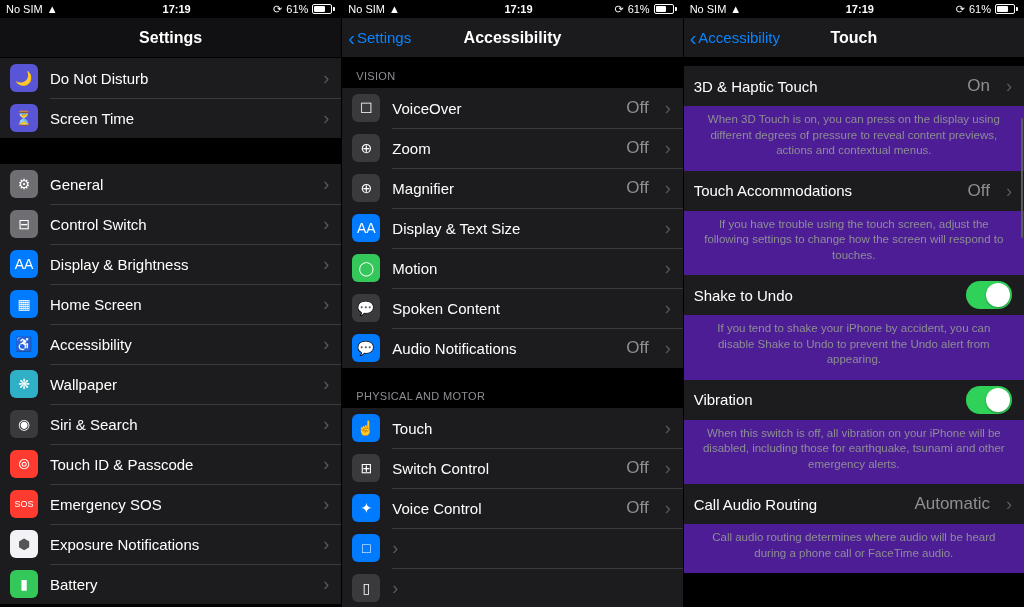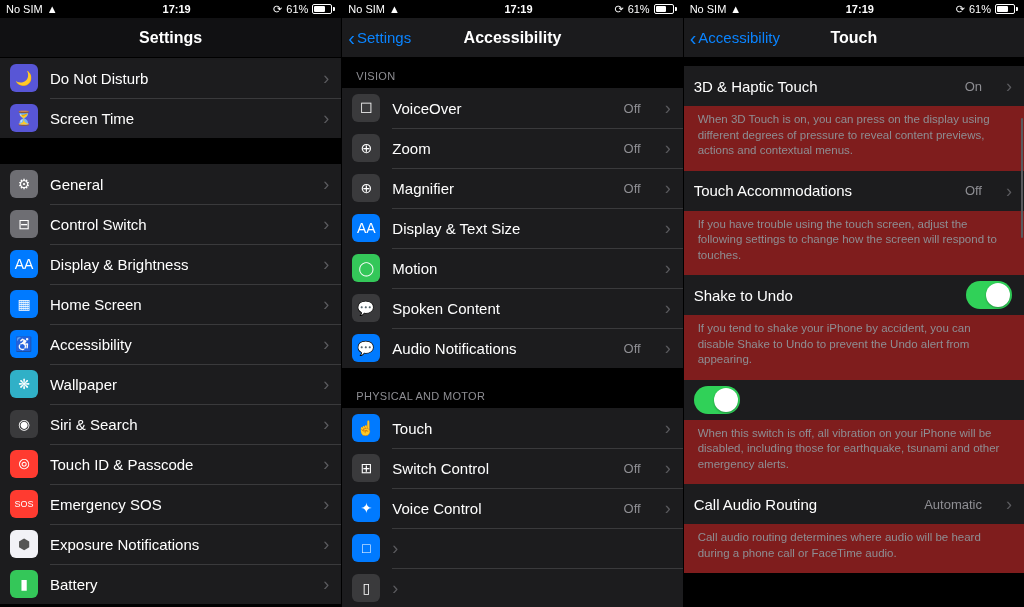--- a/index.html
+++ b/index.html
@@ -86,30 +86,31 @@
     height: 28px;
     border-radius: 6px;
     display: flex;
     align-items: center;
     justify-content: center;
     font-size: 15px;
     flex: 0 0 28px;
     color: #fff;
   }
   .label { flex: 1; font-size: 15px; color: #fff; white-space: nowrap; overflow: hidden; text-overflow: ellipsis; }
-  .detail { font-size: 13px; color: #8e8e93; margin-right: 12px; }
+  .detail { font-size: 17px; color: #8e8e93; margin-right: 4px; }
   .chevron { color: #5a5a5e; font-size: 18px; line-height:1; }
   .group-gap { height: 26px; background: #000; }
   .group-gap-sm { height: 8px; background: #000; }
   .footer-text {
     font-size: 11.5px;
     color: #8e8e93;
     padding: 6px 14px 12px;
     line-height: 1.35;
-    background: #7f1d1d;
+    background: #4c1d95;
+    text-align: center;
   }
   .toggle {
     width: 46px;
     height: 28px;
     border-radius: 14px;
     position: relative;
     flex: 0 0 46px;
   }
   .toggle.on { background: #30d158; }
   .toggle .knob {
@@ -388,20 +389,21 @@
 
     <div class="cell no-icon">
       <span class="label">Shake to Undo</span>
       <span class="toggle on">
           <span class="knob"></span>
         </span>
     </div>
     <div class="footer-text">If you tend to shake your iPhone by accident, you can disable Shake to Undo to prevent the Undo alert from appearing.</div>
 
     <div class="cell no-icon">
+      <span class="label">Vibration</span>
       <span class="toggle on">
           <span class="knob"></span>
         </span>
     </div>
     <div class="footer-text">When this switch is off, all vibration on your iPhone will be disabled, including those for earthquake, tsunami and other emergency alerts.</div>
 
     <div class="cell no-icon">
       <span class="label">Call Audio Routing</span>
       <span class="detail">Automatic</span>
       <span class="chevron">›</span>

